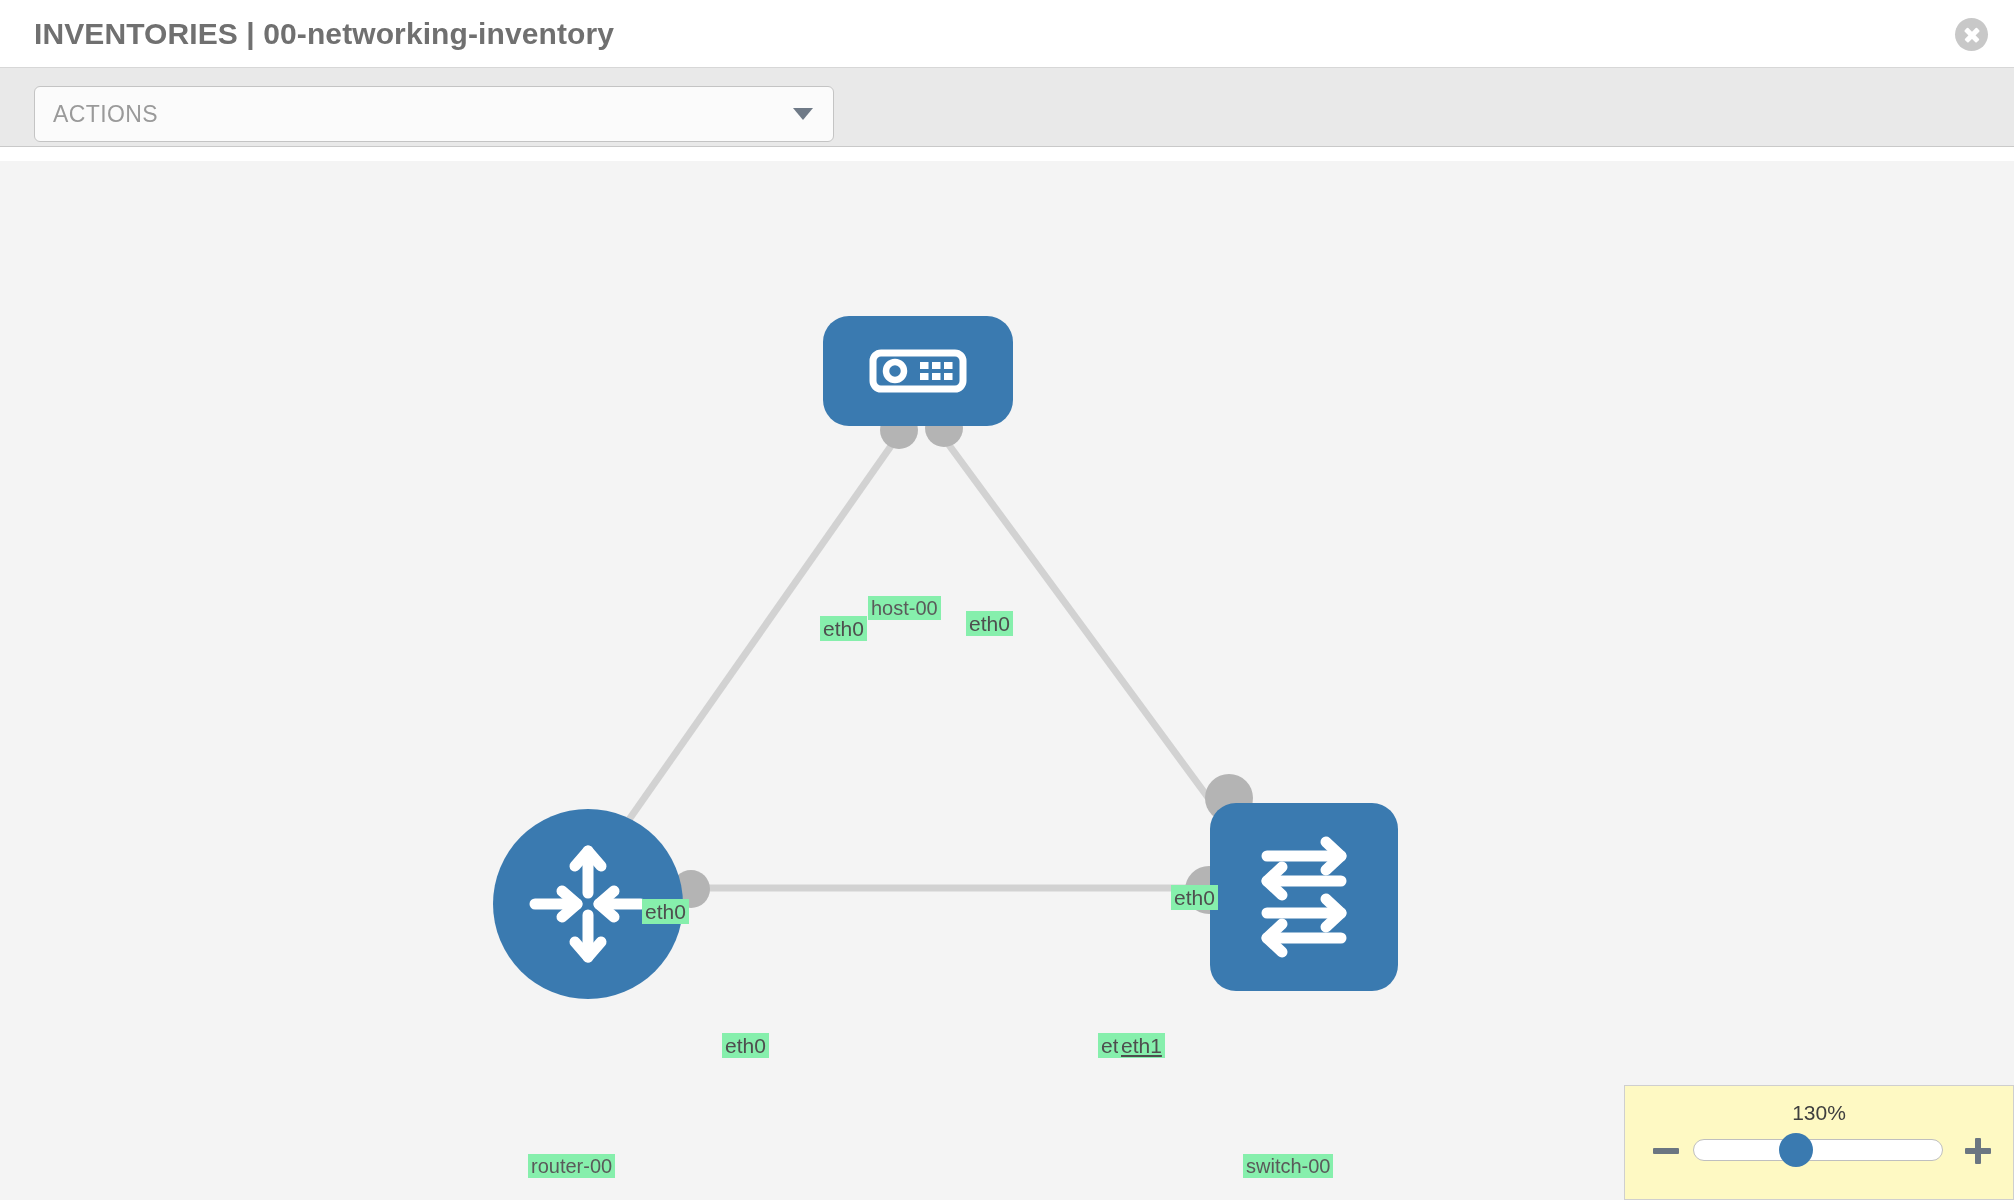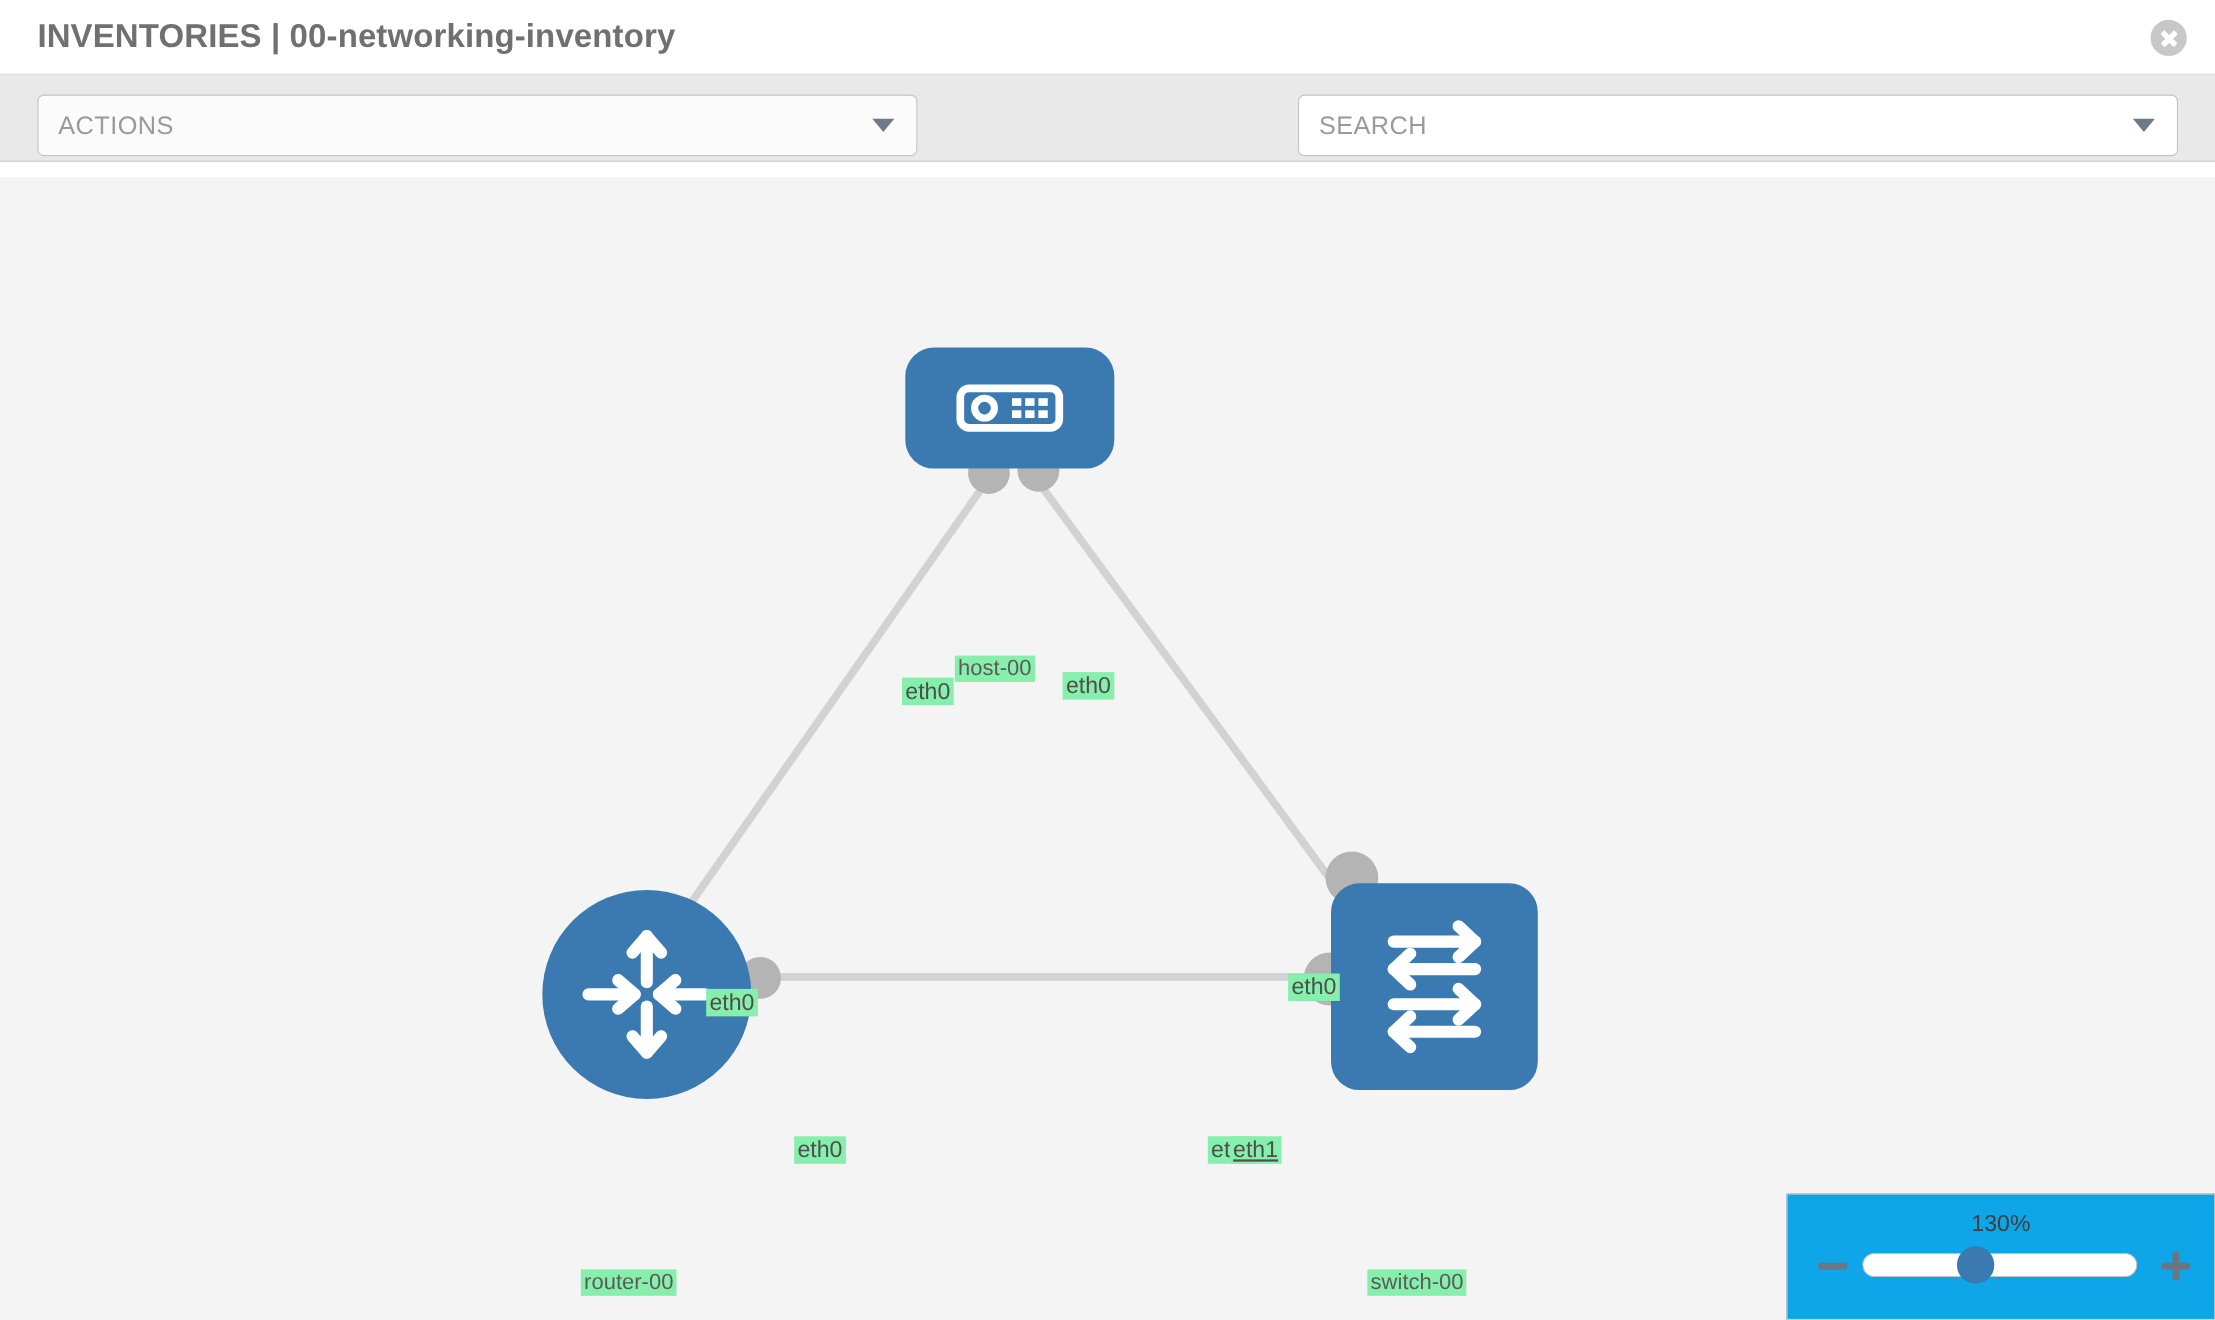--- a/index.html
+++ b/index.html
@@ -107,21 +107,21 @@
     color: #575757; white-space: nowrap; line-height: 1;
     padding: 2px 3px;
   }
   .lbl-node { font-size: 20px; color: #5a5a5a; }
   .lbl-if   { font-size: 21px; color: #4e4e4e; }
 
   
   .zoom-widget {
     position: absolute; right: 0; bottom: 0;
     width: 390px; height: 115px;
-    background: #0ea5e9; border: 1px solid #cfcfcf;
+    background: #fef9c3; border: 1px solid #cfcfcf;
   }
   .zoom-value {
     position: absolute; left: 0; right: 0; top: 15px;
     text-align: center; font-size: 21px; color: #3f3f3f;
   }
   .zoom-minus, .zoom-plus {
     position: absolute; top: 52px; width: 26px; height: 26px; cursor: pointer;
   }
   .zoom-minus { left: 28px; }
   .zoom-plus  { right: 22px; }
@@ -169,24 +169,20 @@
         <circle cx="12.5" cy="34.8" r="1.9" fill="#f0f0f0"></circle>
       </svg>
     </div>
 
     <div class="tool-icon" id="key-icon">
       <svg viewBox="0 0 44 44" aria-hidden="true">
         <path d="M16.5 9.5a8.6 8.6 0 1 0 5.6 15.1l2.3 2.3 3.3-.2.2 3.2 3.2.2.2 3.3 4.2 0 0-4.8L24.6 19.7A8.6 8.6 0 0 0 16.5 9.5zm0 4.2a4.4 4.4 0 1 1 0 8.8 4.4 4.4 0 0 1 0-8.8z" fill="#6f7a87"></path>
       </svg>
     </div>
 
-    <div class="search-box">
-      <span class="search-label">SEARCH</span>
-      <span class="caret"></span>
-    </div>
   </div>
 
   <div class="canvas">
 
     <svg class="links" aria-hidden="true">
 
       <line x1="905" y1="265" x2="600" y2="700" stroke="#d2d2d2" stroke-width="7"></line>
 
       <line x1="935" y1="265" x2="1240" y2="680" stroke="#d2d2d2" stroke-width="7"></line>
 

